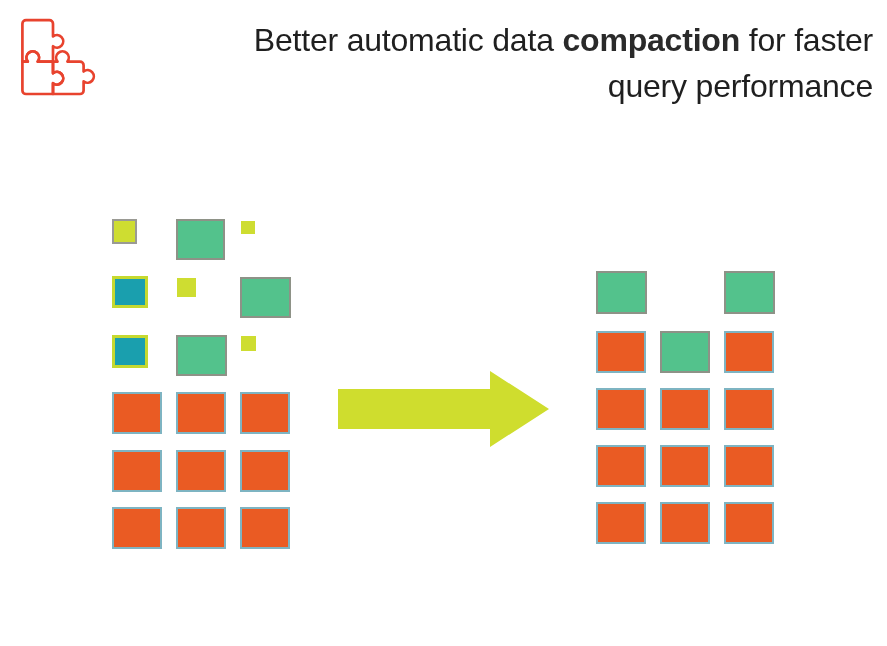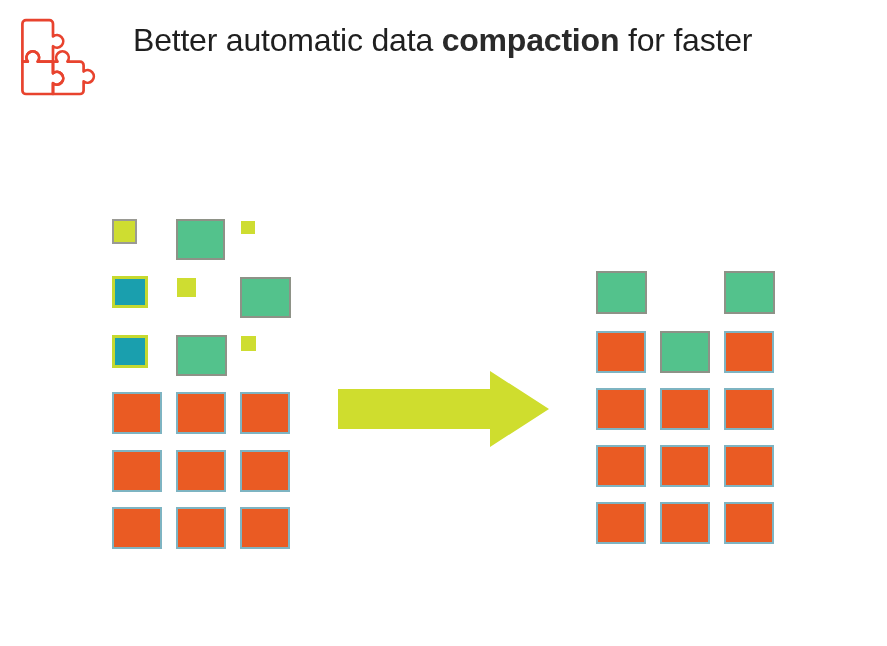--- a/index.html
+++ b/index.html
@@ -6,20 +6,21 @@
   body{
     width:887px;height:646px;background:#ffffff;position:relative;overflow:hidden;
     font-family:"Liberation Sans", sans-serif;
   }
   .stage{position:absolute;left:0;top:0;width:887px;height:646px}
   .icon-wrap{position:absolute;left:8px;top:12px;width:90px;height:92px}
   .title{
     position:absolute;left:133px;top:17px;width:740px;
     font-size:32px;line-height:46px;color:#1f1f1f;font-weight:400;
     letter-spacing:-0.2px;
+    text-align:right;
   }
   .title b{font-weight:700;color:#2a2a2a}
   .cluster{position:absolute;left:0;top:0;width:887px;height:646px;pointer-events:none}
   .sq{position:absolute;box-sizing:border-box}
   .arrow-wrap{position:absolute;left:338px;top:371px;width:211px;height:76px}
 </style>
 </head>
 <body>
 
 <div class="stage">
@@ -29,20 +30,21 @@
       <g fill="none" stroke-width="3" stroke-linejoin="round" stroke-linecap="round" stroke="#e8432e">
         <path d="M 16,8 a 4,4 0 0 1 4,-4 H 46 a 4,4 0 0 1 4,4 V 22 a 7,7 0 1 1 0,11 V 50 H 33 a 7,7 0 1 0 -11,0 H 16 Z"></path>
         <path d="M 16,50 H 22 a 7,7 0 1 1 11,0 H 50 V 63 a 7,7 0 1 1 0,11 V 86 H 20 a 4,4 0 0 1 -4,-4 Z"></path>
         <path d="M 50,50 V 63 a 7,7 0 1 1 0,11 V 86 H 80 a 4,4 0 0 0 4,-4 V 72 a 7,7 0 1 0 0,-11 V 54 a 4,4 0 0 0 -4,-4 H 66 a 7,7 0 1 0 -11,0 Z"></path>
       </g>
     </svg>
   </div>
 
   <div class="title">
     <div><span>Better automatic data </span><b>compaction</b><span> for faster</span></div>
+    <div>query performance</div>
   </div>
 
   <div class="cluster">
       <div class="sq" style="left: 112px; top: 219px; width: 25px; height: 25px; background: rgb(206, 221, 49); border: 2px solid rgb(154, 154, 148);"></div>
       <div class="sq" style="left: 176px; top: 219px; width: 49px; height: 41px; background: rgb(83, 194, 140); border: 2px solid rgb(142, 146, 135);"></div>
       <div class="sq" style="left: 241px; top: 221px; width: 14px; height: 13px; background: rgb(206, 221, 49);"></div>
       <div class="sq" style="left: 112px; top: 276px; width: 36px; height: 32px; background: rgb(26, 159, 174); border: 3px solid rgb(198, 217, 47);"></div>
       <div class="sq" style="left: 177px; top: 278px; width: 19px; height: 19px; background: rgb(206, 221, 49);"></div>
       <div class="sq" style="left: 240px; top: 277px; width: 51px; height: 41px; background: rgb(83, 194, 140); border: 2px solid rgb(142, 146, 135);"></div>
       <div class="sq" style="left: 112px; top: 335px; width: 36px; height: 33px; background: rgb(26, 159, 174); border: 3px solid rgb(198, 217, 47);"></div>

